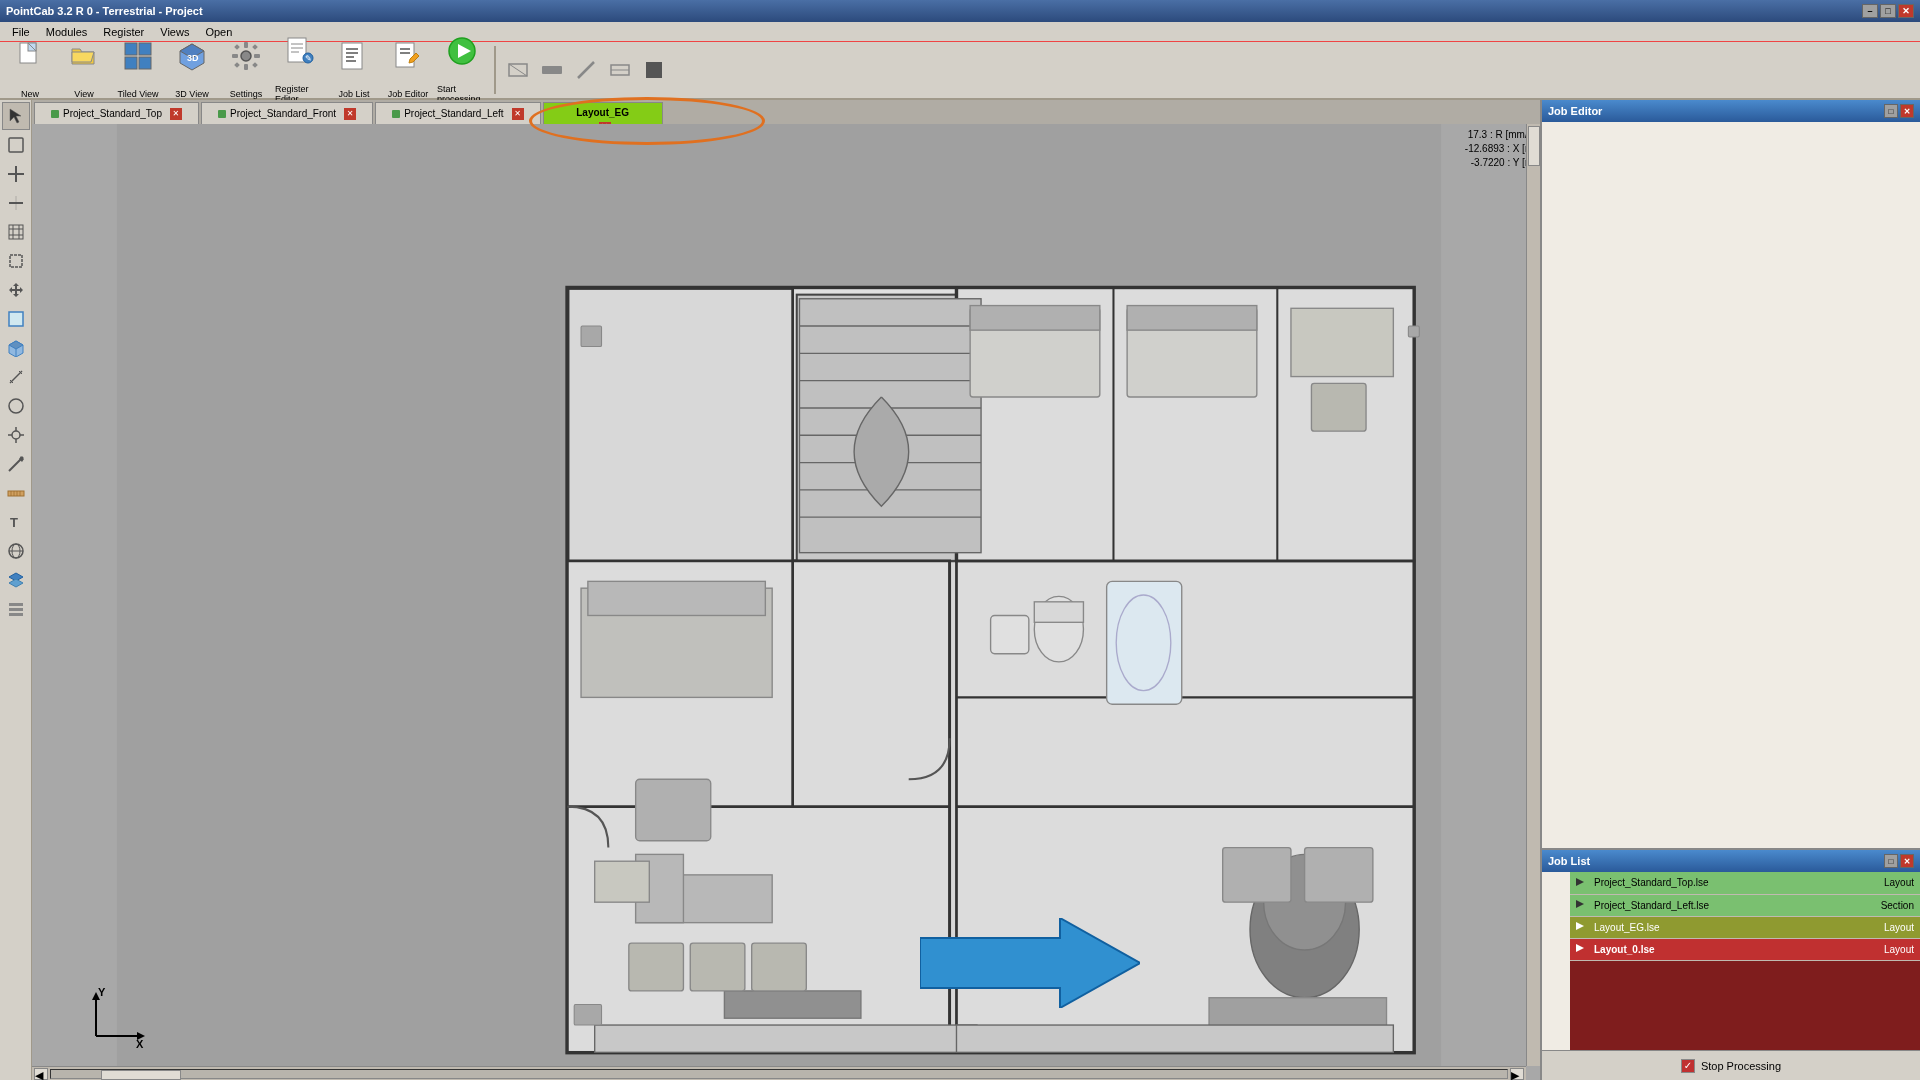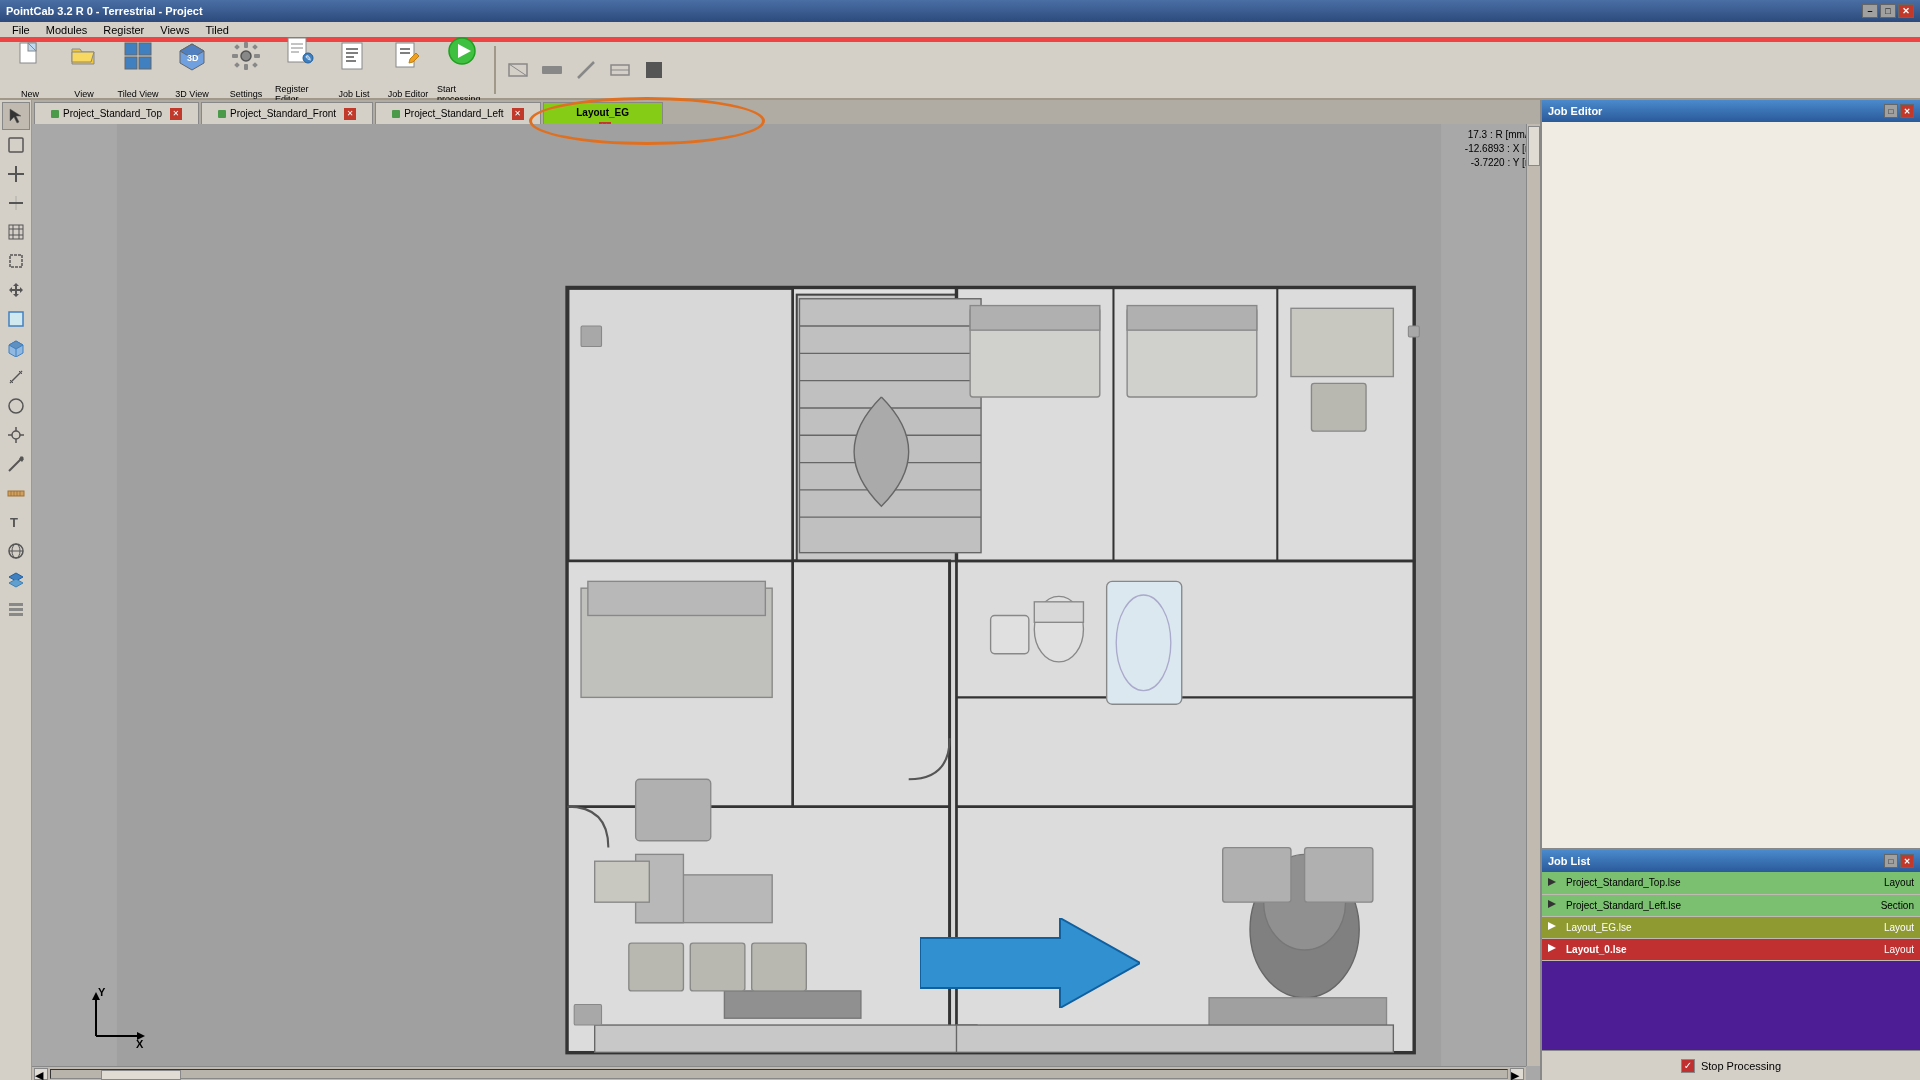--- a/index.html
+++ b/index.html
@@ -28,21 +28,21 @@
     }
     .win-btn.close { background: #c0392b; color: white; }
 
     
     #menu-bar {
       height: 20px;
       background: #d4d0c8;
       display: flex;
       align-items: center;
       padding: 0 4px;
-      border-bottom: 5px solid #ef4444;
+      border-bottom: 1px solid #ef4444;
       font-size: 11px;
     }
     .menu-item { padding: 2px 8px; cursor: pointer; }
 
     
     #toolbar {
       height: 58px;
       background: #d4d0c8;
       border-bottom: 2px solid #a0998a;
       display: flex;
@@ -288,21 +288,21 @@
     <div class="win-btn">□</div>
     <div class="win-btn close">✕</div>
   </div>
 </div>
 
 <div id="menu-bar">
   <div class="menu-item">File</div>
   <div class="menu-item">Modules</div>
   <div class="menu-item">Register</div>
   <div class="menu-item">Views</div>
-  <div class="menu-item">Tiled</div>
+  <div class="menu-item">Open</div>
 </div>
 
 <div id="toolbar">
   <div class="tool-btn">
     <div class="tool-icon">
       <svg width="30" height="30" viewBox="0 0 30 30">
         <rect x="5" y="2" width="16" height="20" fill="white" stroke="#888" stroke-width="1"></rect>
         <rect x="13" y="2" width="8" height="8" fill="#c0d8f0" stroke="#888" stroke-width="1"></rect>
         <line x1="13" y1="2" x2="21" y2="10" stroke="#888" stroke-width="1"></line>
       </svg>
@@ -751,21 +751,21 @@
     </div>
 
     <div id="job-list" style="height:230px; flex-shrink:0;">
       <div class="panel-header">
         <span>Job List</span>
         <div class="panel-header-controls">
           <div class="panel-ctrl-btn">□</div>
           <div class="panel-ctrl-btn close">✕</div>
         </div>
       </div>
-      <div style="background:#4c1d95; overflow:auto; height:calc(100% - 52px);">
+      <div style="background:#7f1d1d; overflow:auto; height:calc(100% - 52px);margin-left:28px;">
         <table class="job-list-table" style="width:100%;">
           <tbody>
 
             <tr class="job-row-green">
               <td style="width:16px;">
                 <svg width="12" height="12">
                     <polygon points="2,2 10,6 2,10" fill="#333"></polygon>
                   </svg>
               </td>
               <td>Project_Standard_Top.lse</td>

